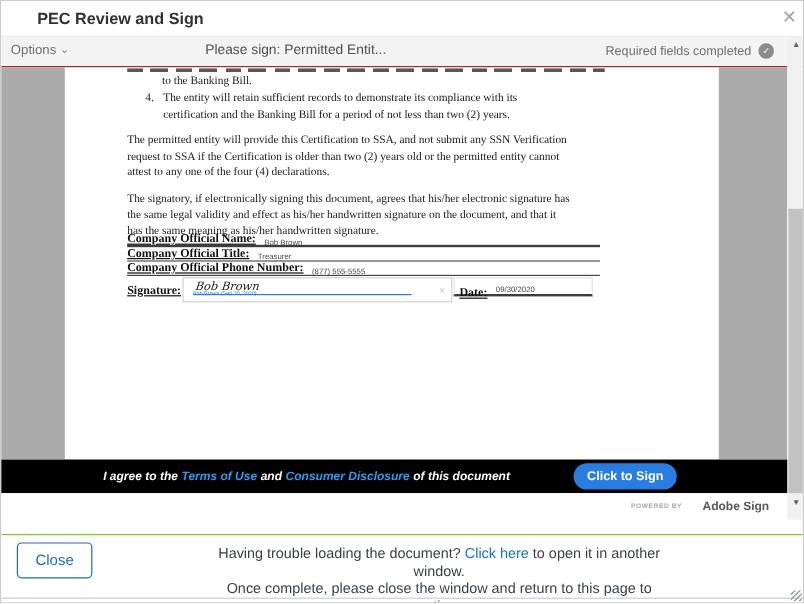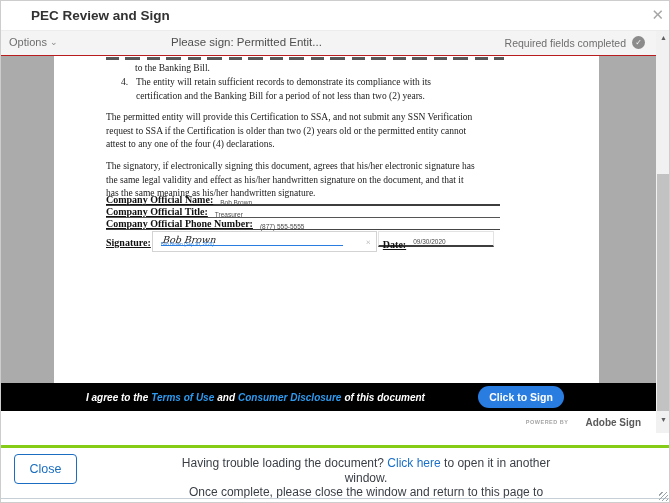--- a/index.html
+++ b/index.html
@@ -61,21 +61,21 @@
   .agree { position:absolute; left:85px; top:0; height:28px; display:flex; align-items:center; gap:3px;
            font-size:10px; font-style:italic; font-weight:bold; color:#fff; }
   .agree .lnk { color:#2e9bf0; cursor:pointer; }
   .sign-btn { position:absolute; left:477px; top:3px; width:86px; height:22px; border-radius:12px; background:#2a7de0; border:none;
               color:#fff; font-family:"Liberation Sans", sans-serif; font-weight:bold; font-size:10.5px; cursor:pointer; }
   
   .powered { position:absolute; left:0; top:410px; width:655px; height:22px; background:#fff; display:flex; align-items:center; justify-content:flex-end; padding-right:15px; gap:17px; }
   .pw-lbl { font-size:5.5px; letter-spacing:.5px; color:#a5a5a5; font-weight:bold; }
   .pw-brand { font-size:10px; color:#595959; font-weight:bold; }
   
-  .footer { position:absolute; left:0; top:444px; width:670px; height:56px; background:#fff; border-top:3px solid #84cc16; }
+  .footer { position:absolute; left:0; top:444px; width:670px; height:56px; background:#fff; border-top:1px solid #84cc16; }
   .close-btn { position:absolute; left:13px; top:6px; width:63px; height:30px; background:#fff; border:1px solid #1a6dc0; border-radius:4px;
                color:#1a6dc0; font-family:"Liberation Sans", sans-serif; font-size:12.5px; cursor:pointer; }
   .trouble { position:absolute; left:165px; top:8px; width:400px; text-align:center; font-size:12px; line-height:14.5px; color:#3a3f46; }
   .trouble .lnk { color:#1a6fc9; cursor:pointer; }
   .bottom-edge { position:absolute; left:0; top:497px; width:670px; height:1px; background:#c6ced6; }
   .resize-handle { position:absolute; right:1px; bottom:1px; width:9px; height:9px; cursor:nwse-resize;
                    background:repeating-linear-gradient(135deg, transparent 0 2px, #9aa4ad 2px 3px); }
 </style>
 </head>
 <body>

